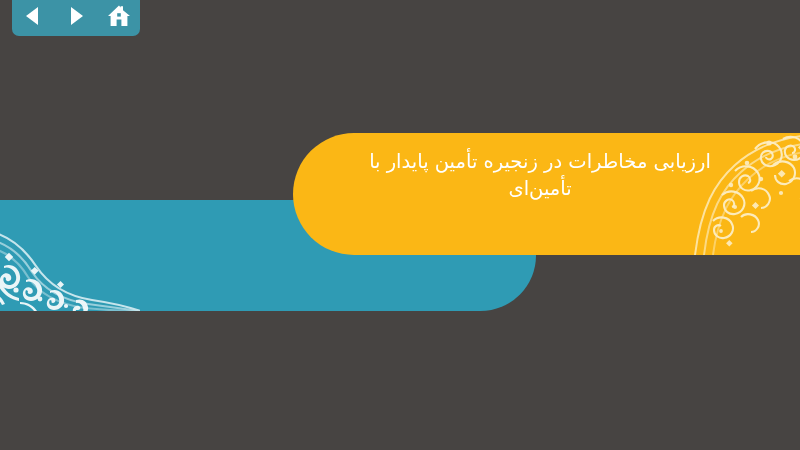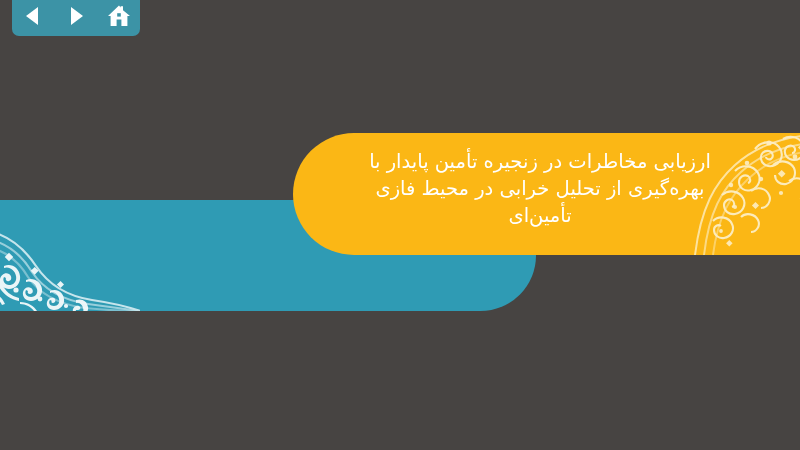--- a/index.html
+++ b/index.html
@@ -176,21 +176,20 @@
         <rect x="156" y="38" width="5.4" height="5.4" transform="rotate(45 158.7 40.7)"></rect>
         <rect x="130" y="70" width="5" height="5" transform="rotate(45 132.5 72.5)"></rect>
         <rect x="104" y="108" width="4.6" height="4.6" transform="rotate(45 106.3 110.3)"></rect>
         <rect x="176" y="12" width="5" height="5" transform="rotate(45 178.5 14.5)"></rect>
       </g>
     </svg>
   </div>
 
   <div id="title-block">
     <div class="title-line">ارزیابی مخاطرات در زنجیره تأمین پایدار با</div>
-    <div class="title-line">بهره‌گیری از تحلیل خرابی در محیط فازی</div>
     <div class="title-line">تأمین‌ای</div>
   </div>
 
   <div id="navbar">
     <div class="nav-btn">
       <svg width="18" height="20" viewBox="0 0 18 20">
         <path d="M14 1 L14 19 L2 10 Z" fill="#ffffff"></path>
       </svg>
     </div>
     <div class="nav-btn">

